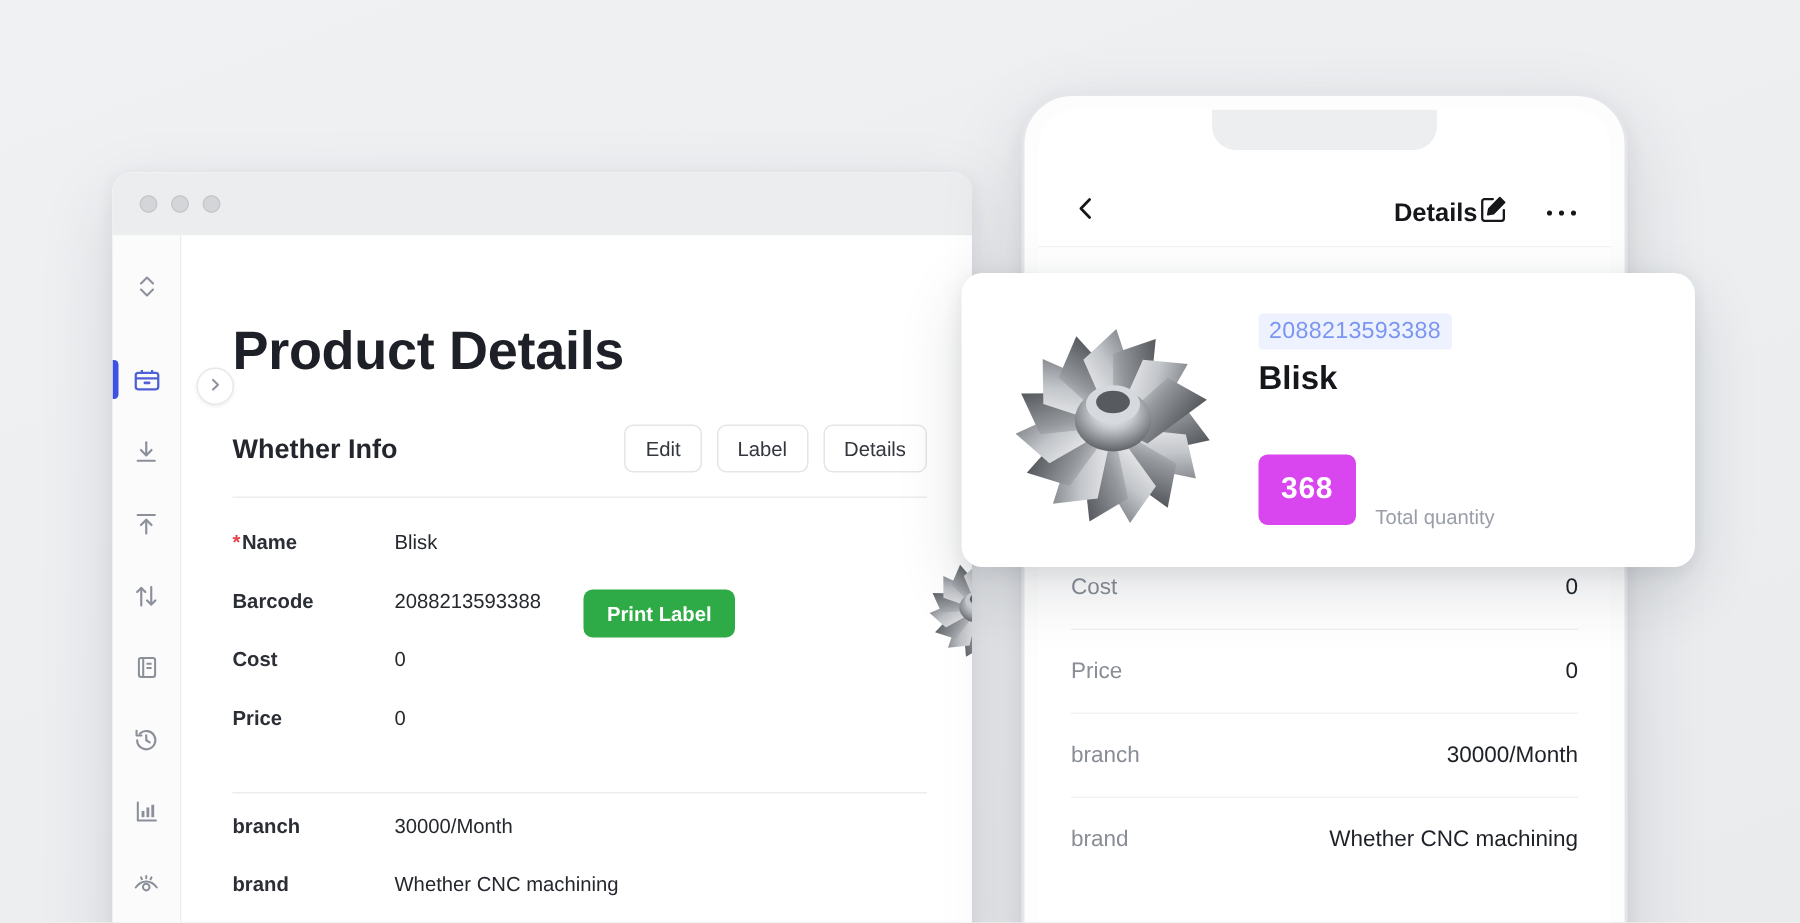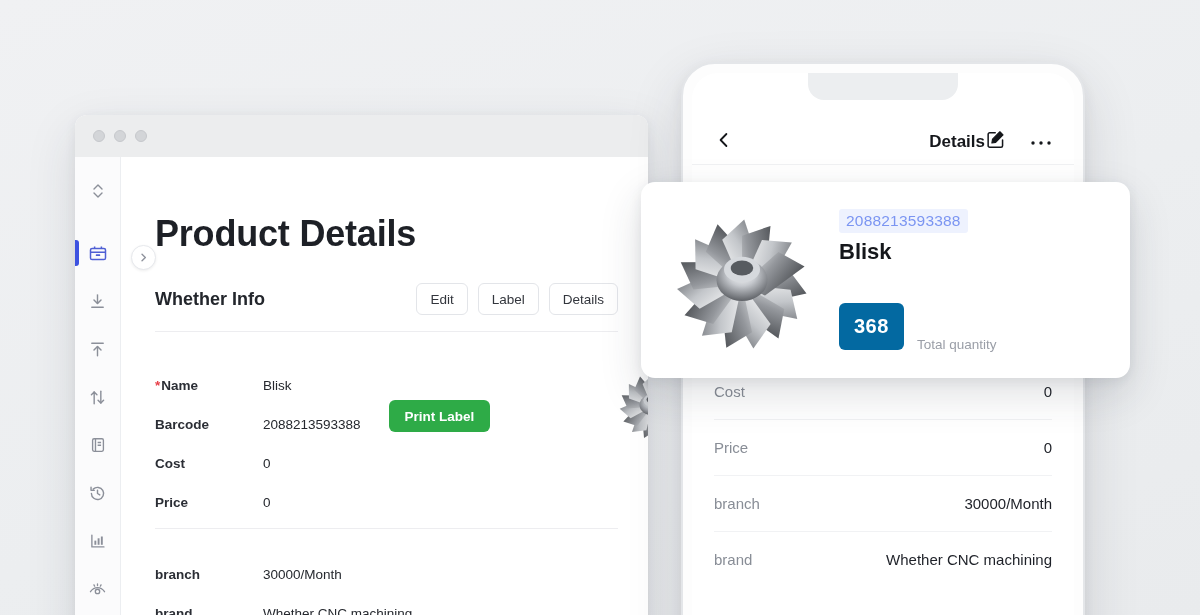--- a/index.html
+++ b/index.html
@@ -95,21 +95,21 @@
     padding: 0 13px;
     border: 1px solid #e3e5e9; border-radius: 6px;
     background: #fff; color: #33363d; font-size: 13.5px;
     display: flex; align-items: center; justify-content: center;
     font-family: "Liberation Sans", sans-serif;
     white-space: nowrap;
   }
 
   #field-list { padding-top: 22px; position: relative; }
   .field-row {
-    display: flex; align-items: flex-end;
+    display: flex; align-items: flex-start;
     height: 39px;
   }
   .field-label { width: 108px; font-size: 13.5px; color: #2b2e35; font-weight: 600; }
   .field-label .req { color: #e8404a; margin-right: 1px; }
   .field-value { font-size: 13.5px; color: #25282e; }
   .print-btn {
     margin-left: 28px;
     height: 32px; padding: 0 16px;
     background: #2eab47; color: #fff;
     border: none; border-radius: 6px;
@@ -199,21 +199,21 @@
     font-size: 15.5px; padding: 3px 7px; border-radius: 3px;
     margin-top: 15px;
     letter-spacing: .2px;
   }
   #card-name { font-size: 22px; font-weight: 700; color: #15171b; margin-top: 6px; }
   #card-qty-row {
     position: absolute; left: 22px; bottom: 14px;
     display: flex; align-items: center; gap: 13px;
   }
   #qty-badge {
-    background: #0369a1; color: #fff;
+    background: #d946ef; color: #fff;
     font-size: 20px; font-weight: 700;
     padding: 12px 15px; border-radius: 6px;
     letter-spacing: .5px;
   }
   #qty-label { font-size: 13.5px; color: #9a9ea7; margin-top: 36px; }
 </style>
 </head>
 <body>
 
 <div id="stage">

